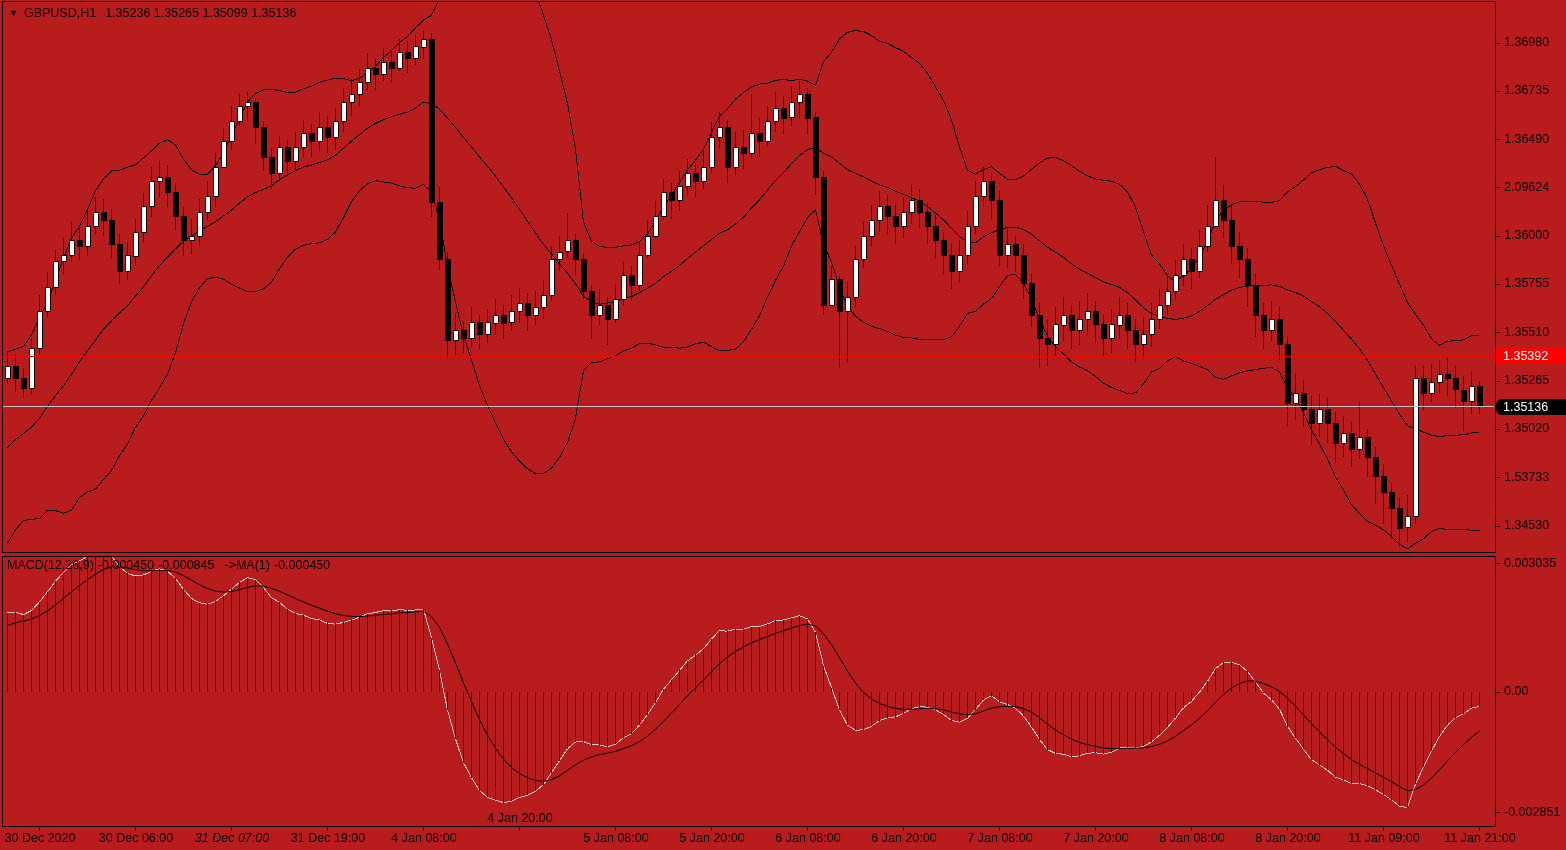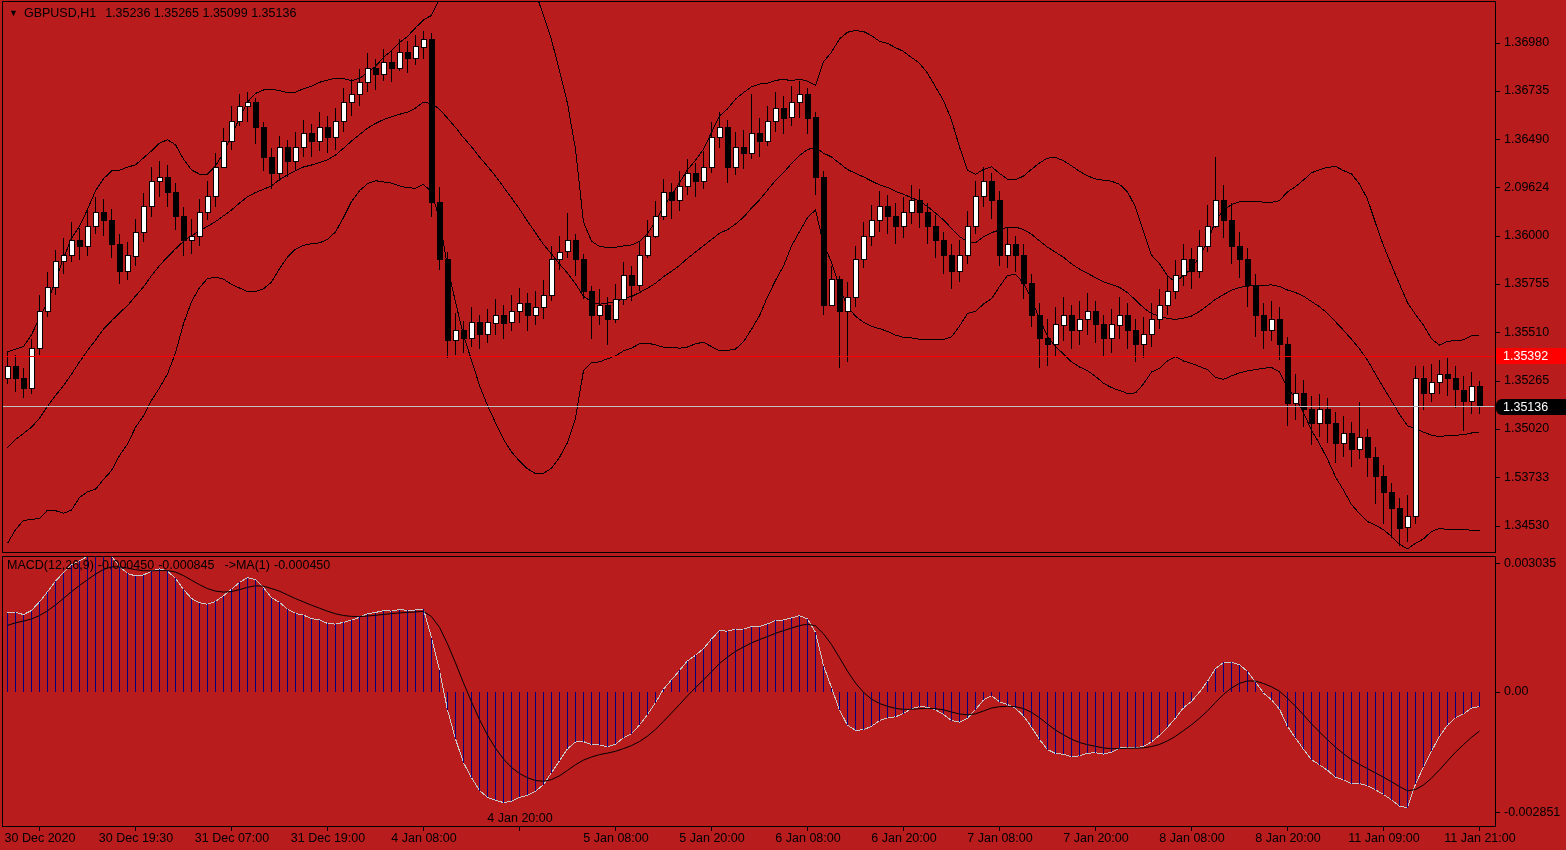--- a/index.html
+++ b/index.html
@@ -654,22 +654,22 @@
       <div class="axlbl" style="left: 1504px; top: 276px;">1.35755</div>
       <div class="axlbl" style="left: 1504px; top: 325px;">1.35510</div>
       <div class="axlbl" style="left: 1504px; top: 373px;">1.35265</div>
       <div class="axlbl" style="left: 1504px; top: 421px;">1.35020</div>
       <div class="axlbl" style="left: 1504px; top: 470px;">1.53733</div>
       <div class="axlbl" style="left: 1504px; top: 518px;">1.34530</div>
       <div class="axlbl" style="left: 1504px; top: 556px;">0.003035</div>
       <div class="axlbl" style="left: 1504px; top: 684px;">0.00</div>
       <div class="axlbl" style="left: 1504px; top: 805px;">-0.002851</div>
       <div class="axlbl timelbl" style="left: 40px; top: 831px;">30 Dec 2020</div>
-      <div class="axlbl timelbl" style="left: 136px; top: 831px;">30 Dec 19:30</div>
-      <div class="axlbl timelbl" style="left: 232px; top: 831px;">31 Dec 07:00</div>
+      <div class="axlbl timelbl" style="left: 136px; top: 831px;">30 Dec 06:00</div>
+      <div class="axlbl timelbl" style="left: 232px; top: 831px; font-style: italic;">31 Dec 07:00</div>
       <div class="axlbl timelbl" style="left: 328px; top: 831px;">31 Dec 19:00</div>
       <div class="axlbl timelbl" style="left: 424px; top: 831px;">4 Jan 08:00</div>
       <div class="axlbl timelbl" style="left: 520px; top: 798px; margin-top: 13px;">4 Jan 20:00</div>
       <div class="axlbl timelbl" style="left: 616px; top: 831px;">5 Jan 08:00</div>
       <div class="axlbl timelbl" style="left: 712px; top: 831px;">5 Jan 20:00</div>
       <div class="axlbl timelbl" style="left: 808px; top: 831px;">6 Jan 08:00</div>
       <div class="axlbl timelbl" style="left: 904px; top: 831px;">6 Jan 20:00</div>
       <div class="axlbl timelbl" style="left: 1000px; top: 831px;">7 Jan 08:00</div>
       <div class="axlbl timelbl" style="left: 1096px; top: 831px;">7 Jan 20:00</div>
       <div class="axlbl timelbl" style="left: 1192px; top: 831px;">8 Jan 08:00</div>

